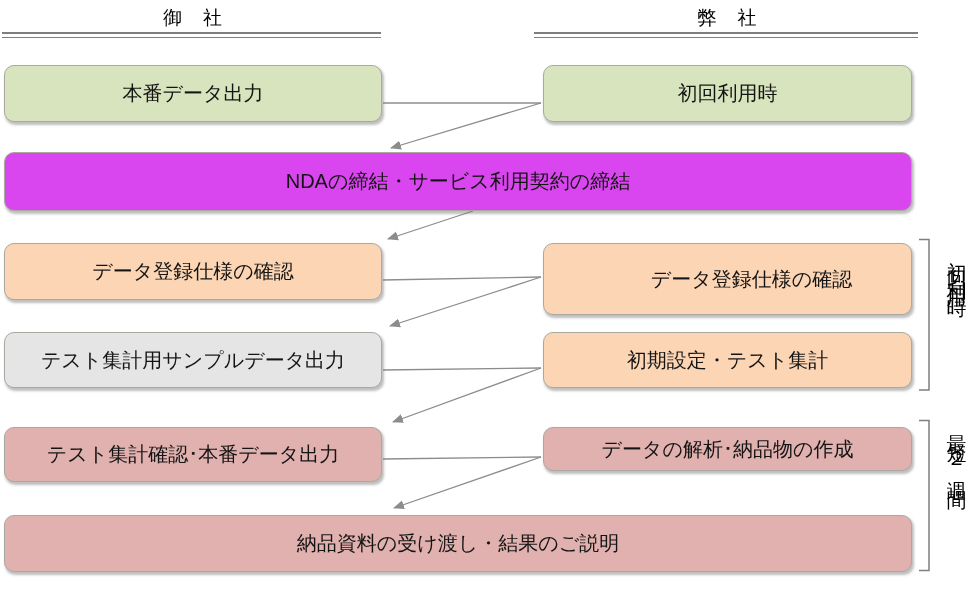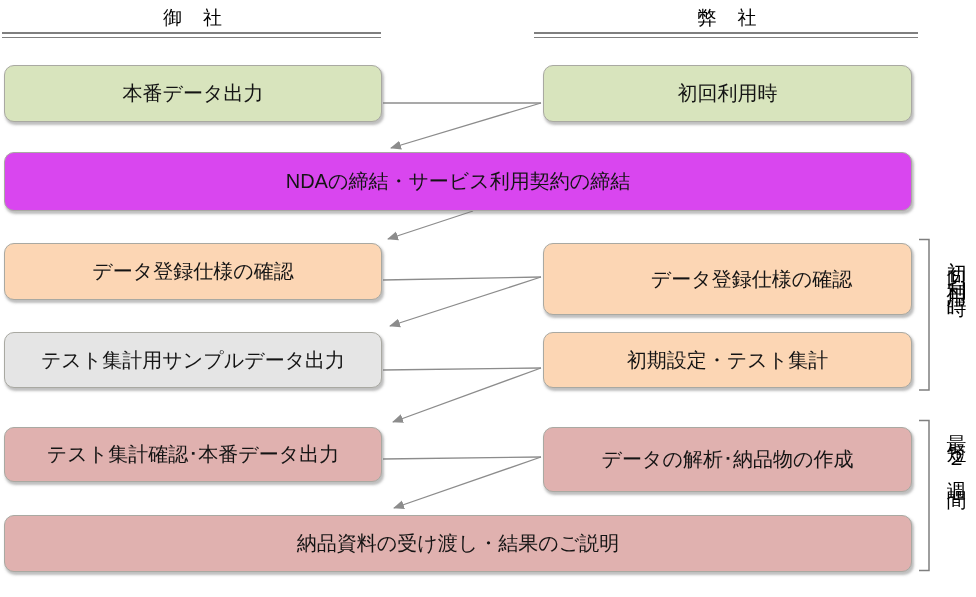--- a/index.html
+++ b/index.html
@@ -36,21 +36,21 @@
     text-align:center;
   }
   #b-inquiry  {left:4px;  top:65px;  width:378px;height:57px;}
   #b-explain  {left:543px;top:65px;  width:369px;height:57px;}
   #b-nda      {left:4px;  top:152px; width:908px;height:59px;}
   #b-prepare  {left:4px;  top:243px; width:378px;height:57px;}
   #b-spec     {left:543px;top:243px; width:369px;height:72px;padding-left:48px;}
   #b-sample   {left:4px;  top:332px; width:378px;height:56px;}
   #b-setup    {left:543px;top:332px; width:369px;height:56px;}
   #b-confirm  {left:4px;  top:427px; width:378px;height:55px;}
-  #b-analysis {left:543px;top:427px; width:369px;height:65px;}
+  #b-analysis {left:543px;top:427px; width:369px;height:44px;}
   #b-delivery {left:4px;  top:515px; width:908px;height:57px;}
   .vlabel{
     position:absolute;left:944px;width:24px;
     font-size:20px;color:#000;
     writing-mode:vertical-rl;
     letter-spacing:9px;line-height:1.1;
   }
   #vl-first{top:246px;height:150px;}
   #vl-weeks{top:419px;height:160px;}
 </style>

